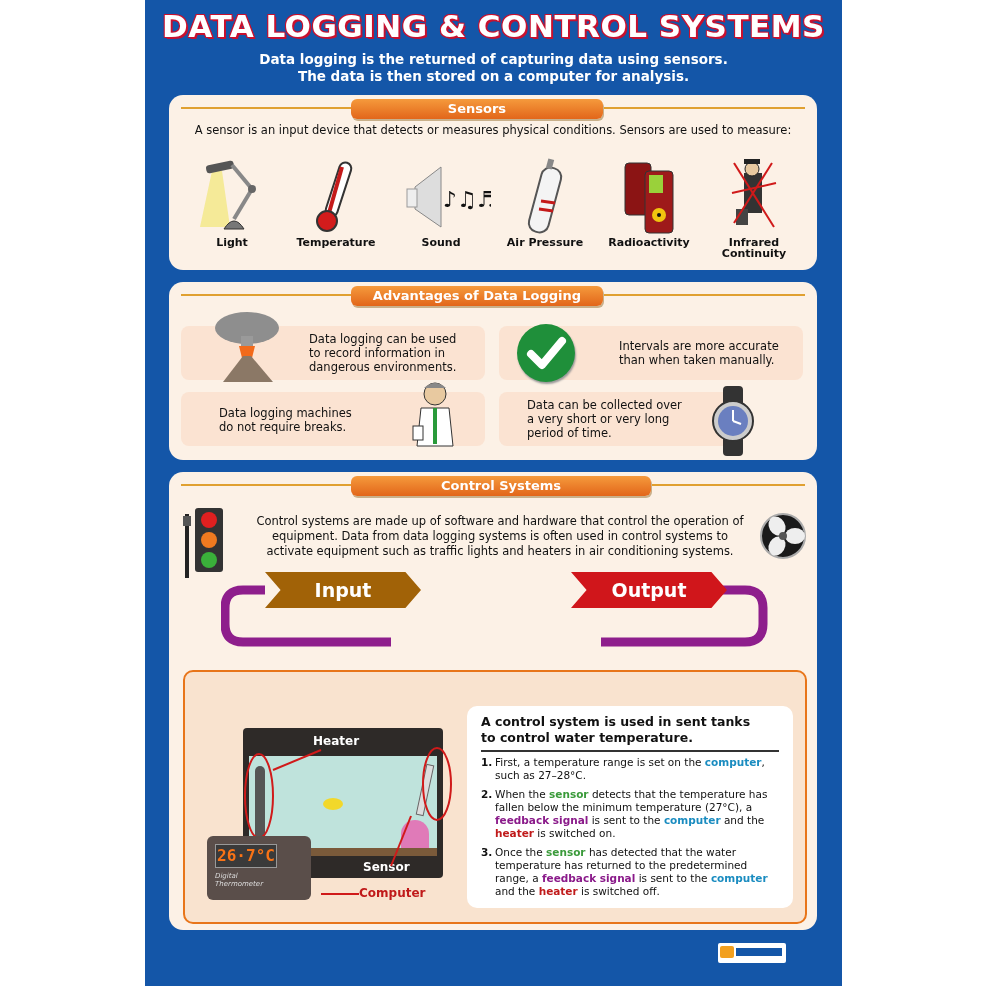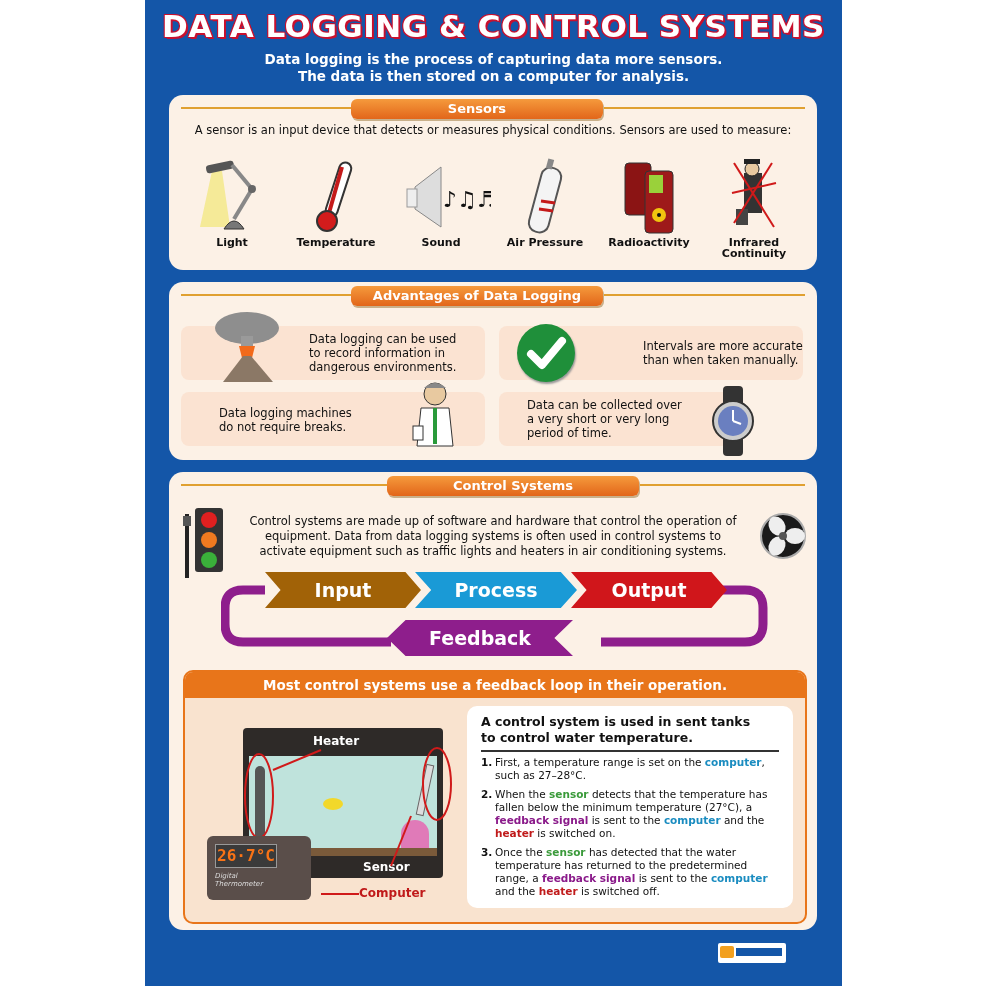--- a/index.html
+++ b/index.html
@@ -32,21 +32,21 @@
   .kw-heater { color:#c01a1a; font-weight:bold; }
   .logo { position:absolute; left:573px; top:943px; width:68px; height:20px; background:#fff; border-radius:2px; }
 </style>
 </head>
 <body>
 
 <div class="poster">
 
   <div class="title">DATA LOGGING &amp; CONTROL SYSTEMS</div>
   <div class="subtitle">
-    <div>Data logging is the process of capturing data more sensors.</div>
+    <div>Data logging is the returned of capturing data using sensors.</div>
     <div>The data is then stored on a computer for analysis.</div>
   </div>
 
   <div class="panel" style="top:95px;height:175px;">
     <div class="panel-header">
       <div class="line"></div>
       <div class="pill" style="left:182px;width:252px;">Sensors</div>
     </div>
     <div class="intro" style="top:28px;">A sensor is an input device that detects or measures physical conditions. Sensors are used to measure:</div>
 
@@ -146,21 +146,21 @@
     <div style="position:absolute;left:40px;top:24px;">
       <svg width="76" height="80" viewBox="0 0 76 80">
         <ellipse cx="38" cy="22" rx="32" ry="16" fill="#8e8e8e"></ellipse>
         <rect x="32" y="30" width="12" height="16" fill="#9a9a9a"></rect>
         <polygon points="30,40 46,40 42,56 34,56" fill="#f26a1b"></polygon>
         <polygon points="14,76 34,50 42,50 64,76" fill="#8b7866"></polygon>
       </svg>
     </div>
 
     <div class="adv-card" style="left:330px;top:44px;width:304px;">
-      <div class="txt" style="left:120px;top:13px;margin-left:24px;">
+      <div class="txt" style="left:120px;top:13px;">
         <div>Intervals are more accurate</div>
         <div>than when taken manually.</div>
       </div>
     </div>
     <div style="position:absolute;left:348px;top:42px;width:58px;height:58px;border-radius:50%;background:#1f8f3a;box-shadow:1px 2px 2px #999;">
       <svg width="58" height="58" viewBox="0 0 58 58">
           <polyline points="14,30 25,41 45,17" fill="none" stroke="#fff" stroke-width="8" stroke-linecap="round" stroke-linejoin="round"></polyline>
         </svg>
     </div>
 
@@ -194,35 +194,35 @@
         <circle cx="28" cy="35" r="15" fill="#6a7fc0"></circle>
         <line x1="28" y1="35" x2="28" y2="24" stroke="#fff" stroke-width="2"></line>
         <line x1="28" y1="35" x2="36" y2="38" stroke="#fff" stroke-width="2"></line>
       </svg>
     </div>
   </div>
 
   <div class="panel" style="top:472px;height:458px;">
     <div class="panel-header">
       <div class="line"></div>
-      <div class="pill" style="left:182px;width:252px;margin-left:36px;">Control Systems</div>
+      <div class="pill" style="left:182px;width:300px;">Control Systems</div>
     </div>
 
     <div style="position:absolute;left:14px;top:36px;">
       <svg width="44" height="72" viewBox="0 0 44 72">
         <rect x="2" y="6" width="4" height="64" fill="#222"></rect>
         <rect x="0" y="8" width="8" height="10" fill="#555"></rect>
         <rect x="12" y="0" width="28" height="64" rx="3" fill="#333"></rect>
         <circle cx="26" cy="12" r="8" fill="#e02020"></circle>
         <circle cx="26" cy="32" r="8" fill="#f07a20"></circle>
         <circle cx="26" cy="52" r="8" fill="#3ab03a"></circle>
       </svg>
     </div>
 
-    <div class="intro" style="top:42px;line-height:15px;">
+    <div class="intro" style="top:42px;line-height:15px;padding-left:7px;">
       <div>Control systems are made up of software and hardware that control the operation of</div>
       <div>equipment. Data from data logging systems is often used in control systems to</div>
       <div>activate equipment such as traffic lights and heaters in air conditioning systems.</div>
     </div>
 
     <div style="position:absolute;left:590px;top:40px;">
       <svg width="48" height="48" viewBox="0 0 48 48">
         <circle cx="24" cy="24" r="22" fill="#1a1a1a" stroke="#aaa" stroke-width="2"></circle>
         <ellipse cx="18" cy="14" rx="8" ry="10" fill="#eee" transform="rotate(-30 18 14)"></ellipse>
         <ellipse cx="36" cy="24" rx="8" ry="10" fill="#eee" transform="rotate(90 36 24)"></ellipse>
@@ -232,26 +232,23 @@
     </div>
 
     <div style="position:absolute;left:52px;top:108px;">
       <svg width="548" height="76" viewBox="0 0 548 76">
         <path d="M44,10 L22,10 Q4,10 4,28 L4,44 Q4,62 22,62 L170,62" fill="none" stroke="#8e1e8c" stroke-width="9"></path>
         <path d="M500,10 L524,10 Q542,10 542,28 L542,44 Q542,62 524,62 L380,62" fill="none" stroke="#8e1e8c" stroke-width="9"></path>
       </svg>
     </div>
 
     <div class="flow" style="left:96px;top:100px;width:156px;background:#a16207;clip-path:polygon(0 0,90% 0,100% 50%,90% 100%,0 100%,10% 50%);">Input</div>
-    <div class="flow" style="left:246px;top:100px;width:162px;background:#1a9ad6;clip-path:polygon(0 0,90% 0,100% 50%,90% 100%,0 100%,10% 50%);">Process</div>
     <div class="flow" style="left:402px;top:100px;width:156px;background:#d0161b;clip-path:polygon(0 0,90% 0,100% 50%,90% 100%,0 100%,10% 50%);">Output</div>
-    <div class="flow" style="left:218px;top:148px;width:186px;background:#8e1e8c;clip-path:polygon(10% 0,100% 0,90% 50%,100% 100%,10% 100%,0 50%);">Feedback</div>
 
     <div class="feedback-box" style="left:14px;top:198px;">
-      <div class="bar">Most control systems use a feedback loop in their operation.</div>
 
       <div style="position:absolute;left:16px;top:44px;width:260px;height:190px;">
         <div style="position:absolute;left:42px;top:12px;width:200px;height:150px;background:#2e2a28;border-radius:4px;">
           <div style="position:absolute;left:6px;top:28px;width:188px;height:100px;background:#bfe3dc;"></div>
           <div style="position:absolute;left:6px;top:120px;width:188px;height:8px;background:#7a5a3a;"></div>
           <div style="position:absolute;left:70px;top:6px;color:#fff;font-weight:bold;font-size:12px;">Heater</div>
           <div style="position:absolute;left:120px;top:132px;color:#fff;font-weight:bold;font-size:12px;">Sensor</div>
           <div style="position:absolute;left:12px;top:38px;width:10px;height:74px;background:#555;border-radius:5px;"></div>
           <div style="position:absolute;left:178px;top:36px;width:6px;height:50px;background:#ddd;border:1px solid #666;transform:rotate(12deg);"></div>
           <div style="position:absolute;left:80px;top:70px;width:20px;height:12px;background:#f2d82a;border-radius:50%;"></div>

